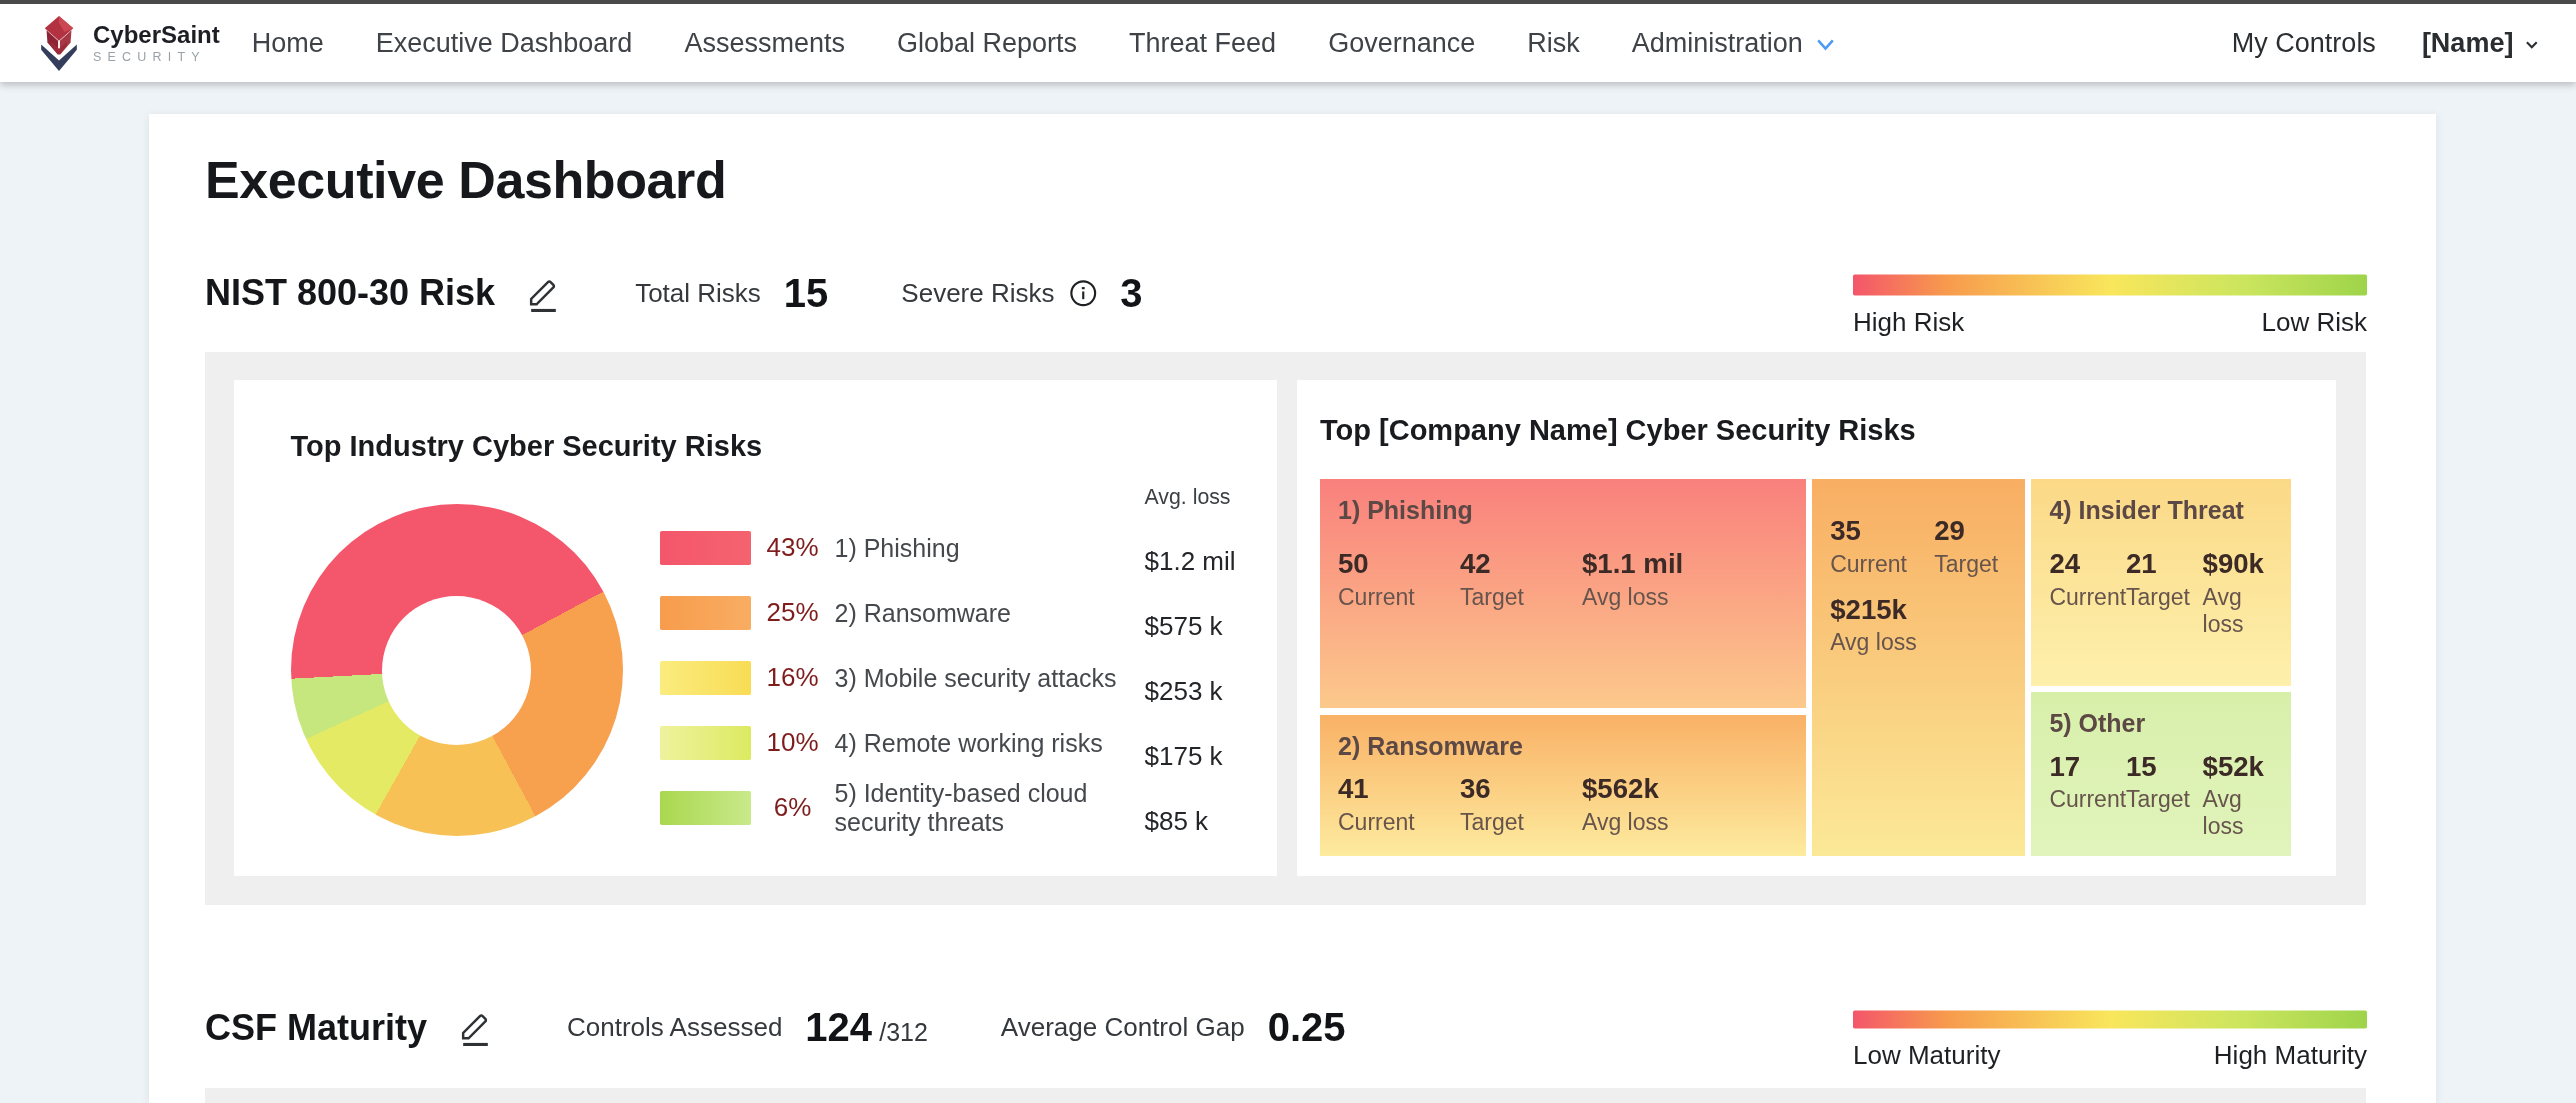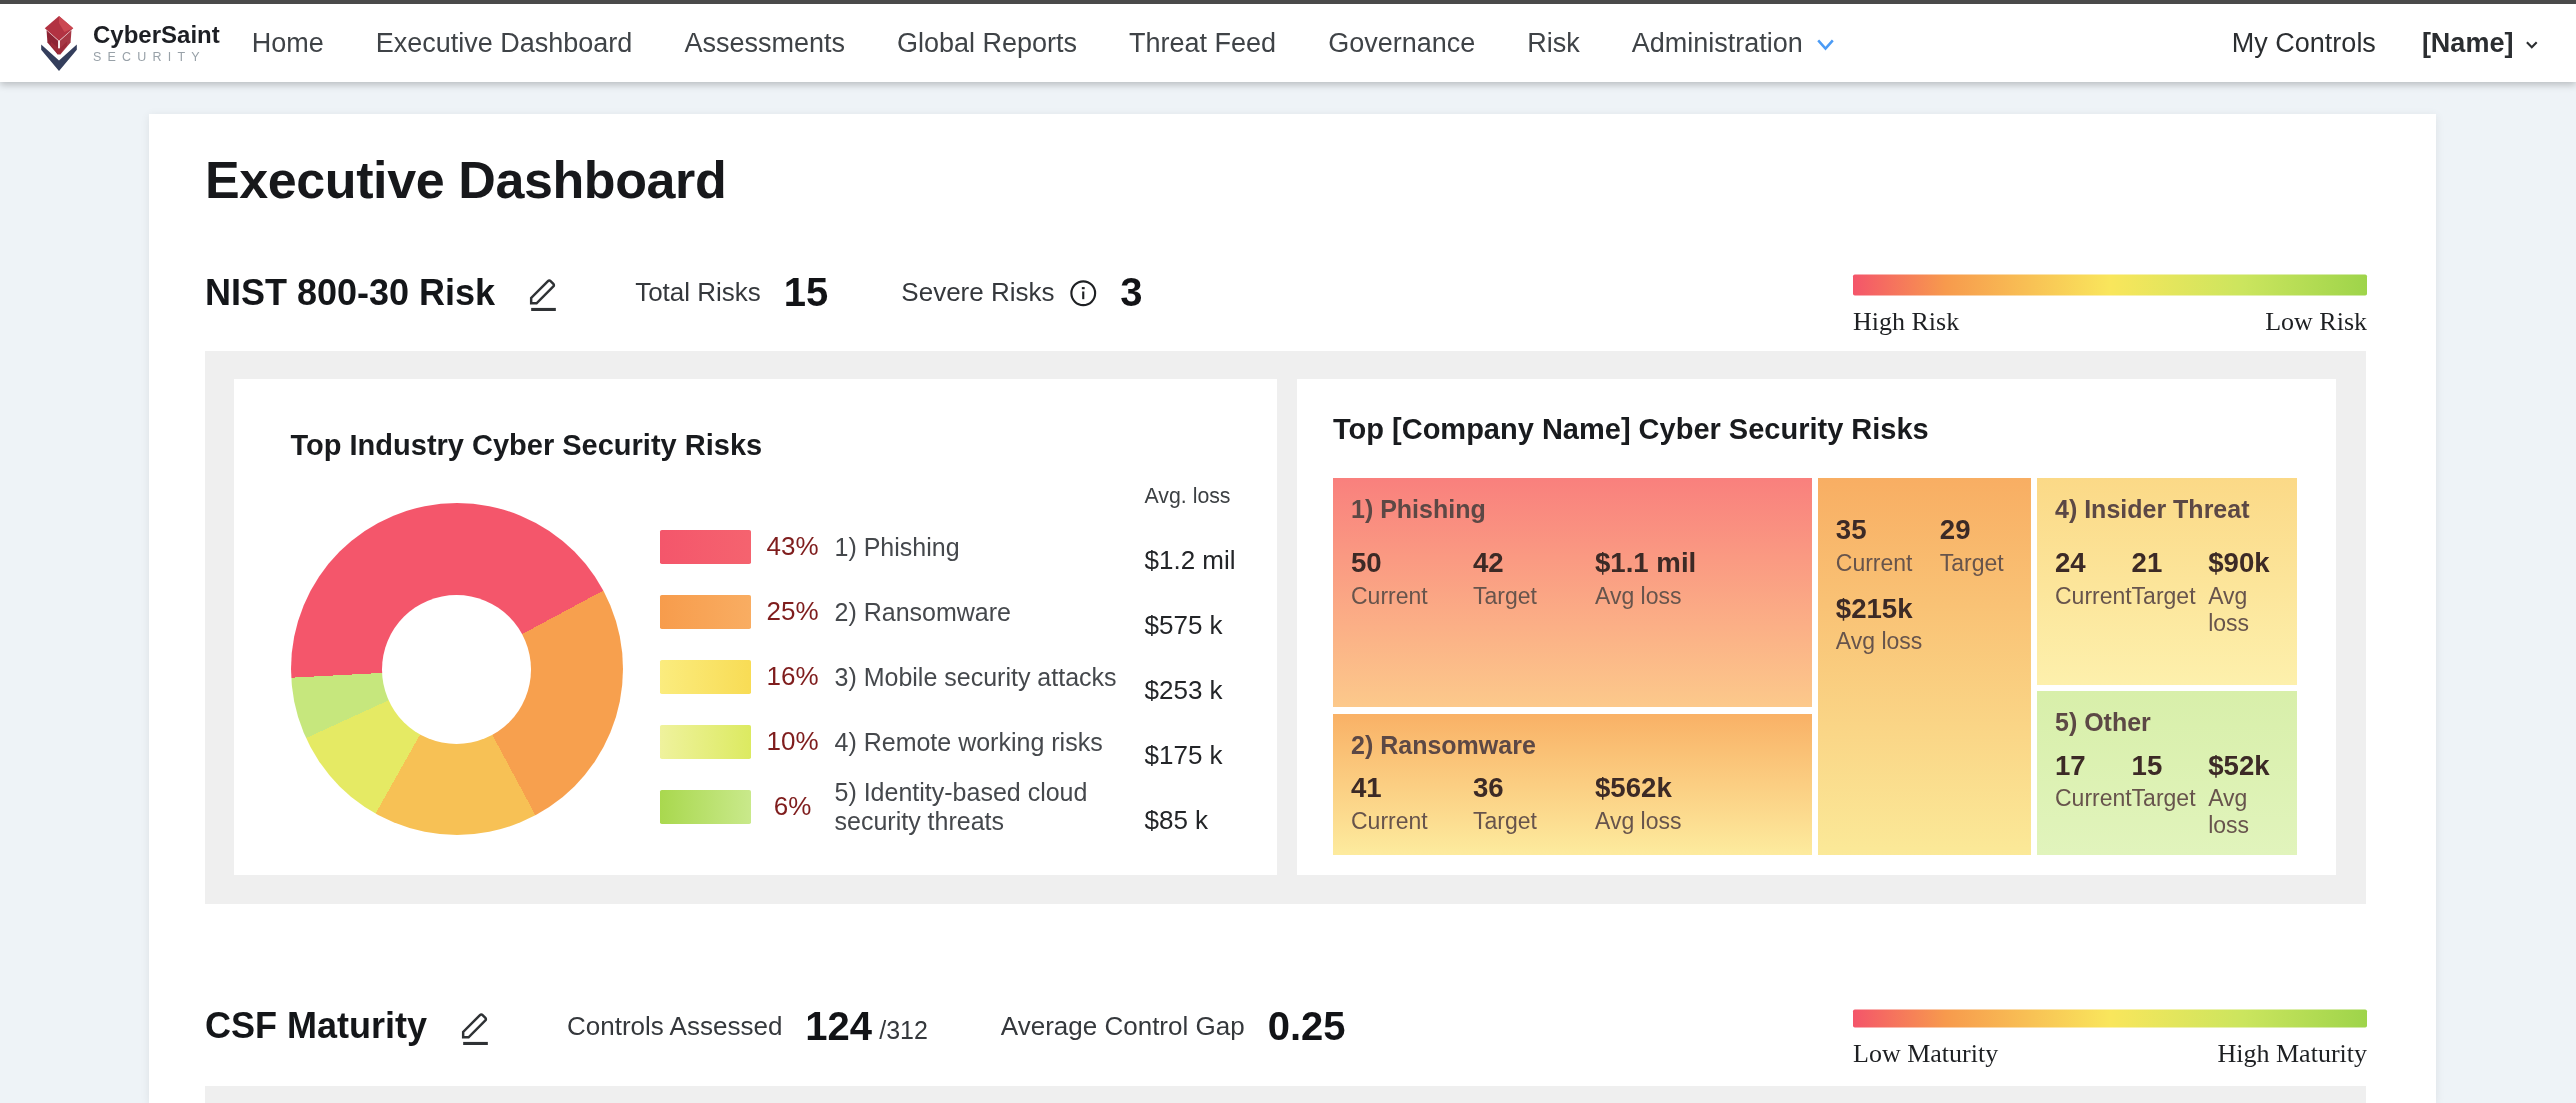--- a/index.html
+++ b/index.html
@@ -39,29 +39,29 @@
   .edit-btn { margin-left:30px; width:37px; height:41px; cursor:pointer; flex:none; }
   .m-group { display:flex; align-items:center; margin-left:73px; white-space:nowrap; }
   .m-label { font-size:26px; color:#35383c; }
   .m-value { font-size:40px; font-weight:bold; color:#121316; margin-left:23px; }
   .m-total { font-size:25px; color:#35383c; margin-left:7.1px; margin-top:9px; }
   .info-icon { width:28.5px; height:28.5px; margin-left:14.2px; cursor:pointer; }
   .scale { margin-left:auto; width:514px; }
   .scale-bar { height:21.3px; border-radius:1.8px; }
   .scale-bar.thin { height:18px; }
   .scale-labels { display:flex; justify-content:space-between; font-size:26px; color:#1e2023; margin-top:10.7px; }
-  .metric-row .scale { transform:translateY(12.5px);font-family:Liberation Serif, serif; }
+  .metric-row .scale { transform:translateY(12.5px); }
   
   .panel {
     margin:27px 0 0 56px; width:2161px; height:553px; background:#efefef;
     padding:28.5px; display:flex; gap:20.5px;
   }
   .card { background:#fff; height:496px; }
   .industry-card { width:1043px; padding:50px 53px 0 57px; }
-  .company-card  { width:1039px; padding:34px 39px 0 36px; }
+  .company-card  { width:1039px; padding:34px 39px 0 23px; }
   .card h3 { font-size:29px; font-weight:bold; color:#191b1e; }
   
   .industry-body { display:flex; margin-top:18px; }
   .donut { width:332px; height:332px; border-radius:50%; position:relative; margin-top:23px; flex:none; }
   .donut::after { content:""; position:absolute; inset:27.5%; background:#fff; border-radius:50%; }
   .legend {
     margin-left:37px; display:grid;
     grid-template-columns:91px 52px 294px 117px;
     grid-template-rows:34px repeat(5,65px);
     column-gap:16px; align-items:center;

